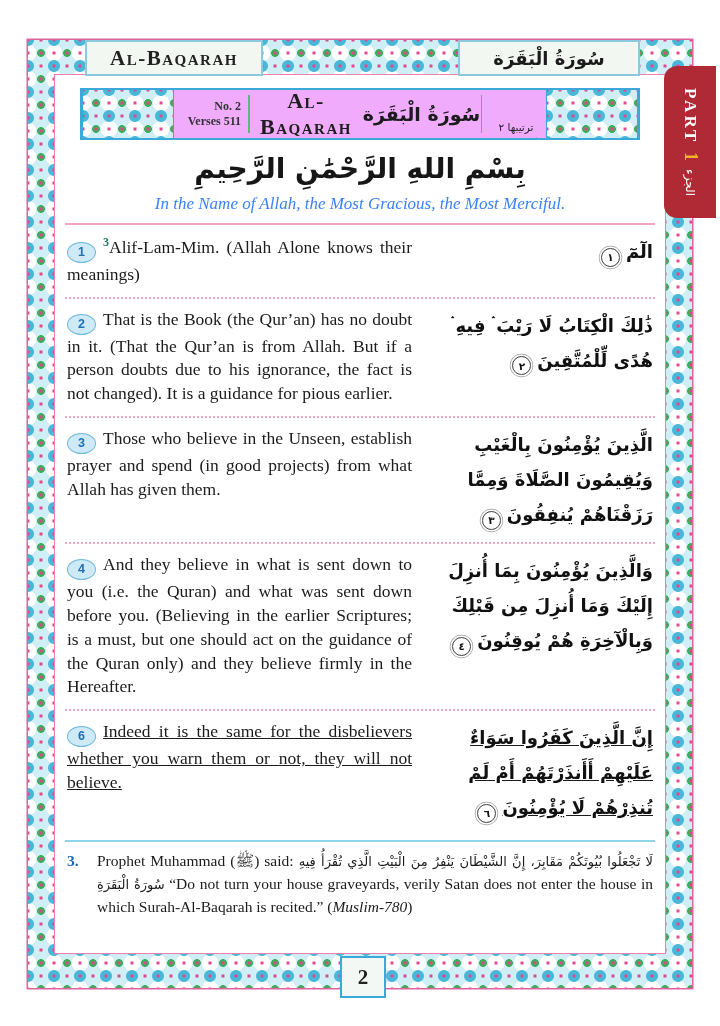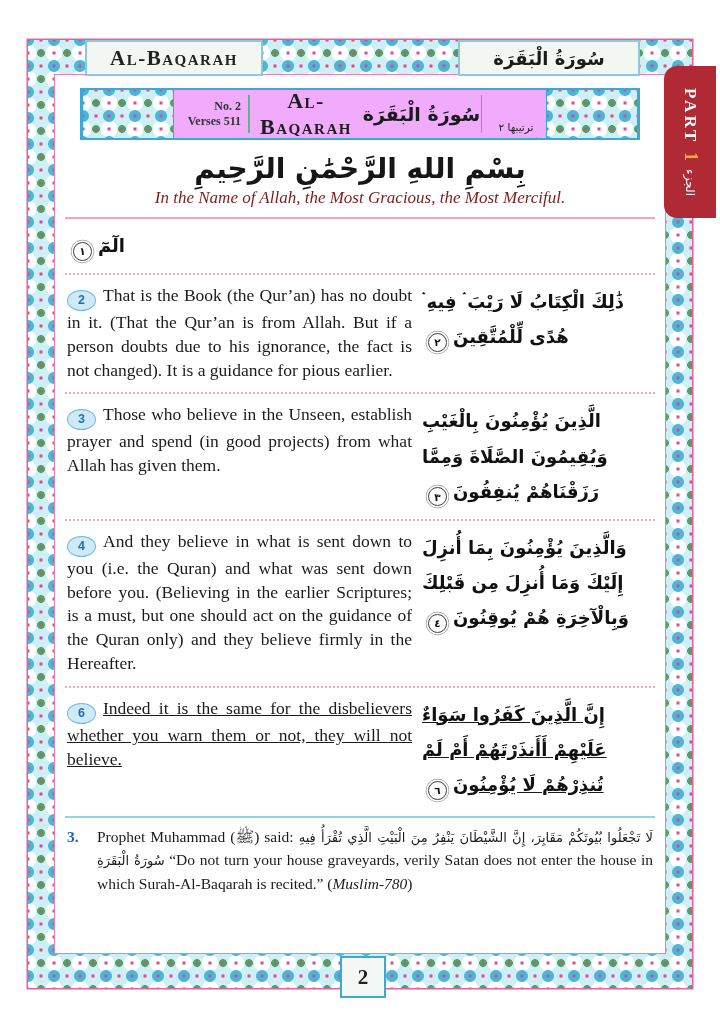--- a/index.html
+++ b/index.html
@@ -62,34 +62,34 @@
   .band-title { flex:1; text-align:center; font-variant:small-caps; font-weight:bold;
     font-size:22px; letter-spacing:1.5px; color:#1d1d1d; }
   .band-arabic { width:118px; text-align:center; font-family:"DejaVu Sans",sans-serif;
     font-weight:bold; font-size:19px; direction:rtl; }
   .band-order { width:64px; font-family:"DejaVu Sans",sans-serif; font-size:10.5px;
     direction:rtl; text-align:center; line-height:1.5; color:#222; padding-left:4px;margin-top:44px; }
 
   
   .bismillah { text-align:center; margin-top:12px; font-family:"DejaVu Sans",sans-serif;
     font-weight:bold; font-size:28px; color:#161616; }
-  .bismillah-en { text-align:center; font-style:italic; font-size:17px; margin-top:3px; color:#7f1d1d; }
+  .bismillah-en { text-align:center; font-style:italic; font-size:17px; margin-top:9px; color:#3b82f6; }
   .rule-pink { border:none; border-top:2px solid #f2a3c0; margin-top:9px; }
 
   
   .verse-row { display:flex; gap:10px; padding:9px 2px 10px 2px; border-bottom:2px dotted #eaaac6; }
   .verse-en { width:345px; flex:0 0 auto; font-size:17.5px; line-height:1.36; text-align:justify; }
   .verse-badge {
     display:inline-block; width:29px; height:21px; border-radius:50%;
     background:#cfeaf7; border:1.5px solid #6fb9da; color:#1f6fb5;
     font-family:"Liberation Sans",sans-serif; font-weight:bold; font-size:12.5px;
     text-align:center; line-height:19px; margin-right:7px; vertical-align:-3px;
   }
   .fn-ref { color:#1d7a63; font-weight:bold; font-size:12px; }
-  .verse-ar { flex:1; direction:rtl; text-align:left; font-family:"DejaVu Sans",sans-serif;
+  .verse-ar { flex:1; direction:rtl; text-align:right; font-family:"DejaVu Sans",sans-serif;
     font-size:18px; font-weight:600; line-height:1.95; color:#111; }
   .ayah-circle {
     display:inline-flex; align-items:center; justify-content:center;
     width:19px; height:19px; border:1.2px solid #444; border-radius:50%;
     font-size:10.5px; font-weight:bold; margin:0 6px; vertical-align:-3px;
     box-shadow:0 0 0 1.5px #fff, 0 0 0 2.2px #999;
   }
 
   
   .rule-blue { border:none; border-top:2px solid #8ed5ea; margin-top:4px; }
@@ -145,20 +145,21 @@
       </div>
     </div>
     <div class="band-ornate ornate"></div>
   </div>
 
   <div class="bismillah">بِسْمِ اللهِ الرَّحْمَٰنِ الرَّحِيمِ</div>
   <div class="bismillah-en">In the Name of Allah, the Most Gracious, the Most Merciful.</div>
   <hr class="rule-pink">
 
   <div class="verse-row">
+    <p class="verse-en"><span class="verse-badge">1</span><sup class="fn-ref">3</sup><span>Alif-Lam-Mim. (Allah Alone knows their meanings)</span></p>
     <p class="verse-ar"><span>الٓمٓ</span><span class="ayah-circle">١</span></p>
   </div>
 
   <div class="verse-row">
     <p class="verse-en"><span class="verse-badge">2</span><span>That is the Book (the Qur’an) has no doubt in it. (That the Qur’an is from Allah. But if a person doubts due to his ignorance, the fact is not changed). It is a guidance for pious earlier.</span></p>
     <p class="verse-ar"><span>ذَٰلِكَ الْكِتَابُ لَا رَيْبَ ۛ فِيهِ ۛ هُدًى لِّلْمُتَّقِينَ</span><span class="ayah-circle">٢</span></p>
   </div>
 
   <div class="verse-row">
     <p class="verse-en"><span class="verse-badge">3</span><span>Those who believe in the Unseen, establish prayer and spend (in good projects) from what Allah has given them.</span></p>

